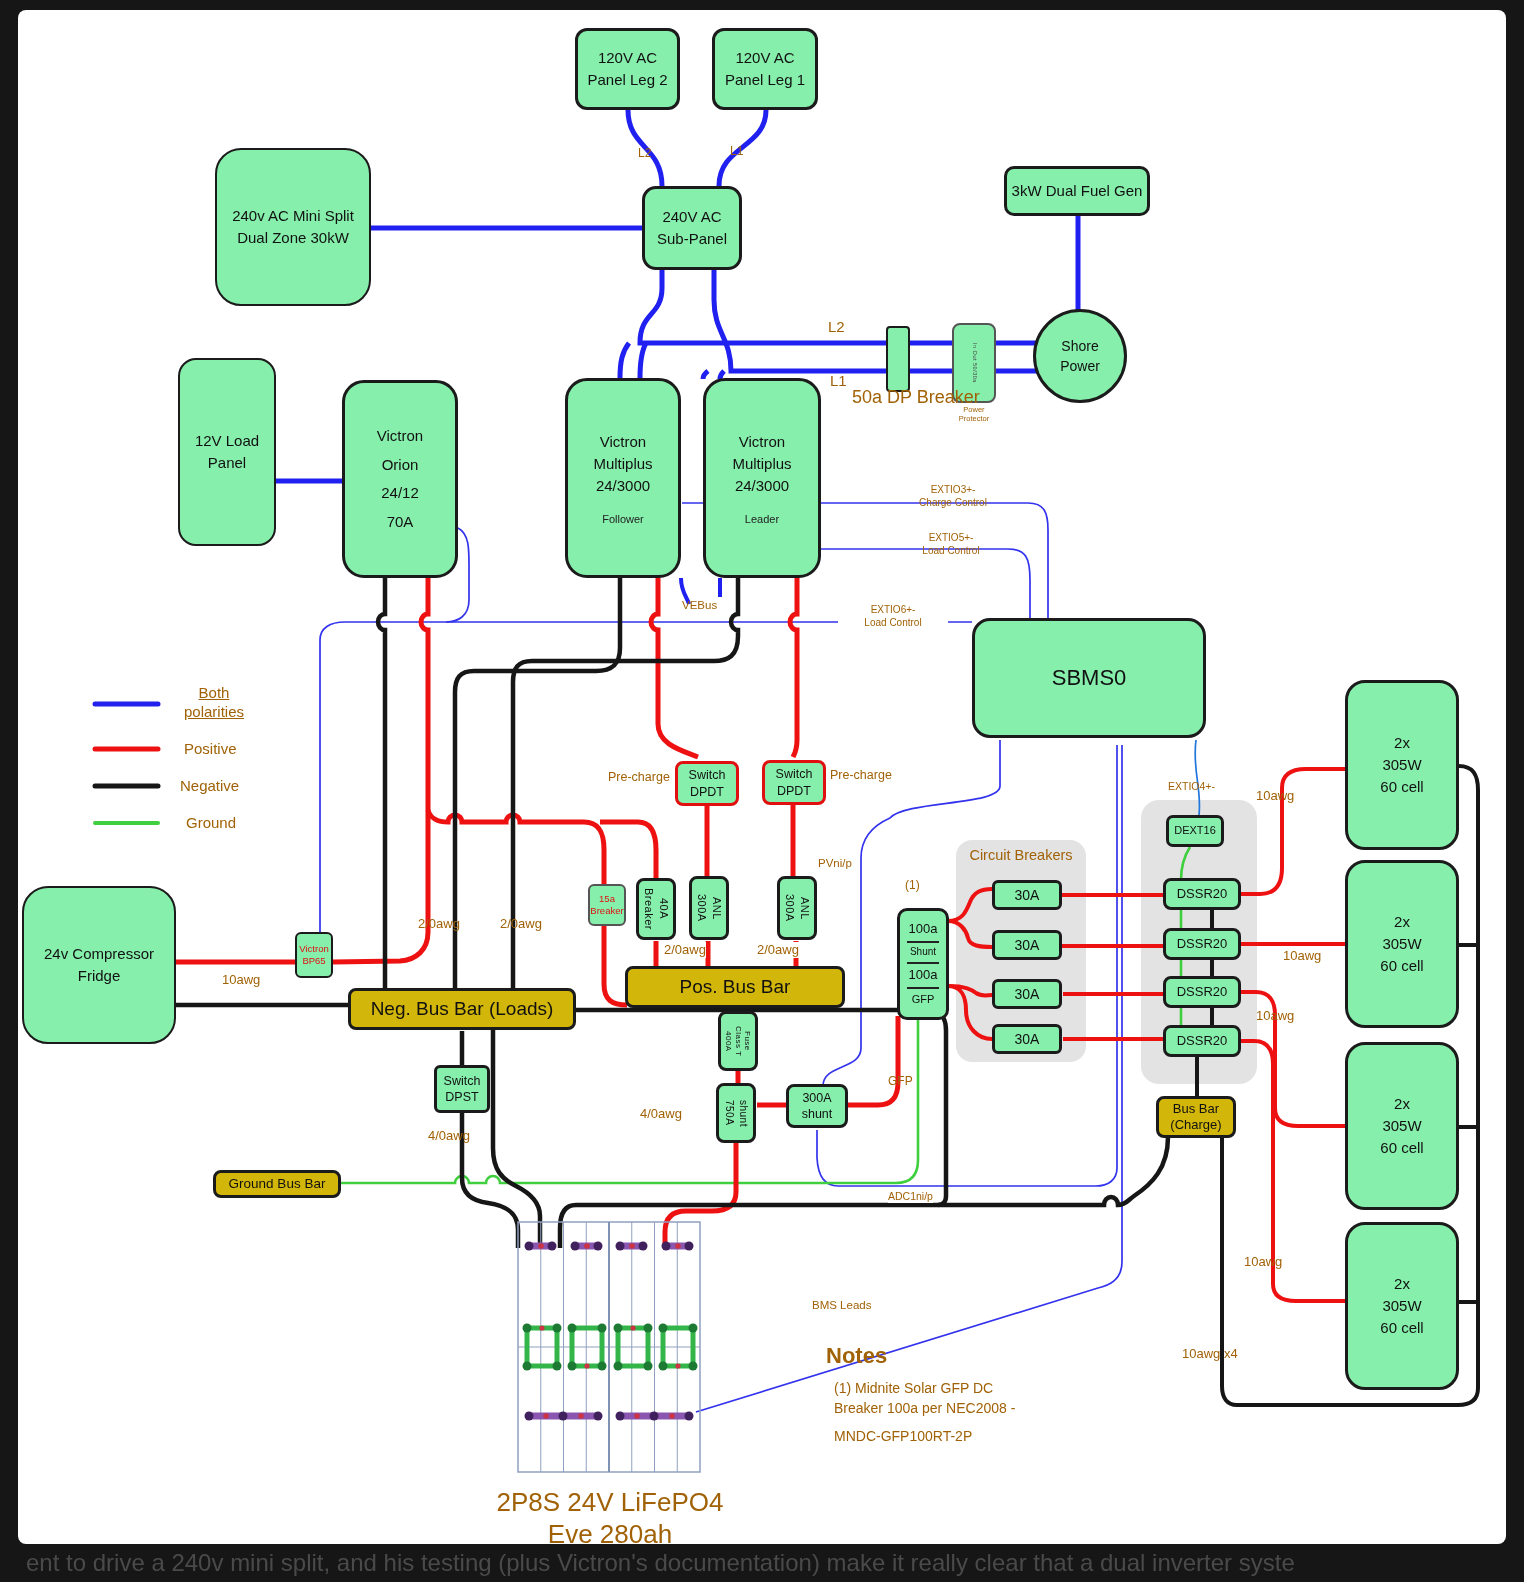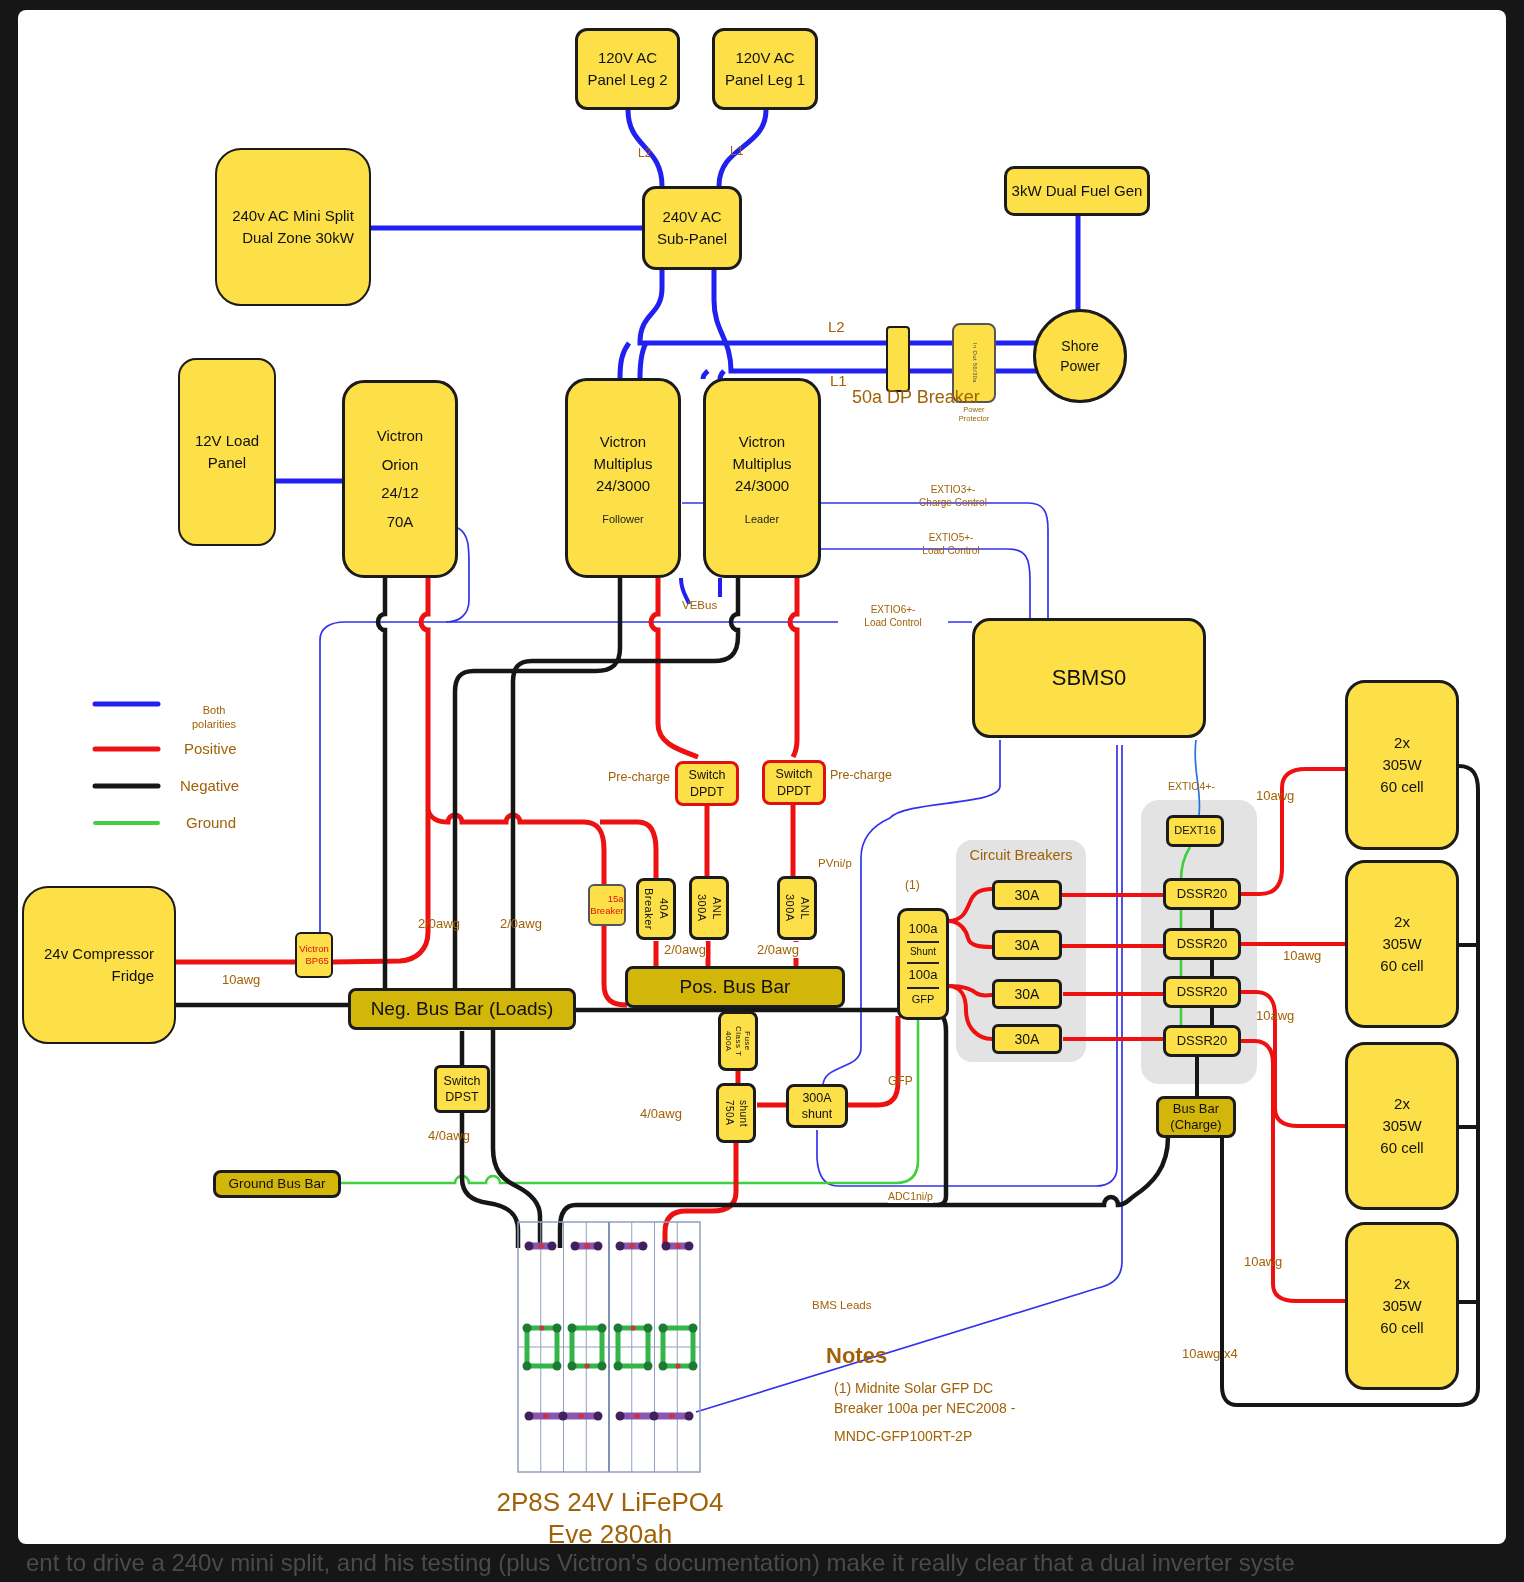--- a/index.html
+++ b/index.html
@@ -1,24 +1,24 @@
 <!DOCTYPE html>
 <html><head>
 <meta charset="utf-8">
 <style>
   html,body{margin:0;padding:0;}
   body{width:1524px;height:1582px;background:#161616;overflow:hidden;position:relative;
        font-family:"Liberation Sans",sans-serif;}
   #canvas{position:absolute;left:18px;top:10px;width:1488px;height:1534px;background:#ffffff;
           border-radius:8px;z-index:0;}
   #wires{position:absolute;left:0;top:0;z-index:1;}
-  .box{position:absolute;background:#fde047;border:3px solid #1b1b1b;border-radius:14px;
+  .box{position:absolute;background:#86efac;border:3px solid #1b1b1b;border-radius:14px;
        display:flex;flex-direction:column;align-items:center;justify-content:center;text-align:center;
        white-space:pre-line;font-size:15px;color:#111;line-height:1.45;box-sizing:border-box;z-index:2;}
-  .thin{border-width:2px;text-align:right;}
+  .thin{border-width:2px;}
   .gold{background:#d2b60a;border-radius:8px;font-size:19px;}
   .redbox{border-color:#e01010;}
   .redtext{color:#e01010;}
   .vbox{writing-mode:vertical-lr;text-orientation:mixed;font-size:11px;line-height:1.35;letter-spacing:.5px;}
   .lbl{position:absolute;font-size:13px;color:#a16207;white-space:pre-line;z-index:2;line-height:1.25;}
   .ctr{text-align:center;}
   .sub{font-size:11px;color:#222;margin-top:16px;line-height:1.1;}
   .circle{border-radius:50%;}
   .caption{position:absolute;left:26px;top:1549px;width:1490px;font-size:24px;color:#4a4a4a;
            white-space:nowrap;z-index:0;}
@@ -312,21 +312,21 @@
 <div class="lbl" style="left:1256px;top:788px;">10awg</div>
 <div class="lbl" style="left:1283px;top:948px;">10awg</div>
 <div class="lbl" style="left:1256px;top:1008px;">10awg</div>
 <div class="lbl" style="left:1244px;top:1254px;">10awg</div>
 <div class="lbl" style="left:1182px;top:1346px;">10awg x4</div>
 <div class="lbl" style="left:428px;top:1128px;">4/0awg</div>
 <div class="lbl" style="left:640px;top:1106px;">4/0awg</div>
 <div class="lbl" style="left:608px;top:770px;font-size:12.5px;">Pre-charge</div>
 <div class="lbl" style="left:830px;top:768px;font-size:12.5px;">Pre-charge</div>
 
-<div class="lbl ctr" style="left:160px;top:704px;width:108px;font-size:11px;">Both
+<div class="lbl ctr" style="left:160px;top:684px;width:108px;font-size:15px;text-decoration:underline;">Both
 polarities</div>
 <div class="lbl" style="left:184px;top:740px;font-size:15px;">Positive</div>
 <div class="lbl" style="left:180px;top:777px;font-size:15px;">Negative</div>
 <div class="lbl" style="left:186px;top:814px;font-size:15px;">Ground</div>
 
 <div class="lbl ctr" style="left:455px;top:1486px;width:310px;font-size:26px;">2P8S 24V LiFePO4</div>
 <div class="lbl ctr" style="left:455px;top:1518px;width:310px;font-size:26px;">Eve 280ah</div>
 <div class="lbl" style="left:826px;top:1342px;font-size:22px;font-weight:600;">Notes</div>
 <div class="lbl" style="left:834px;top:1380px;font-size:14px;">(1) Midnite Solar GFP DC</div>
 <div class="lbl" style="left:834px;top:1400px;font-size:14px;">Breaker 100a per NEC2008 -</div>

